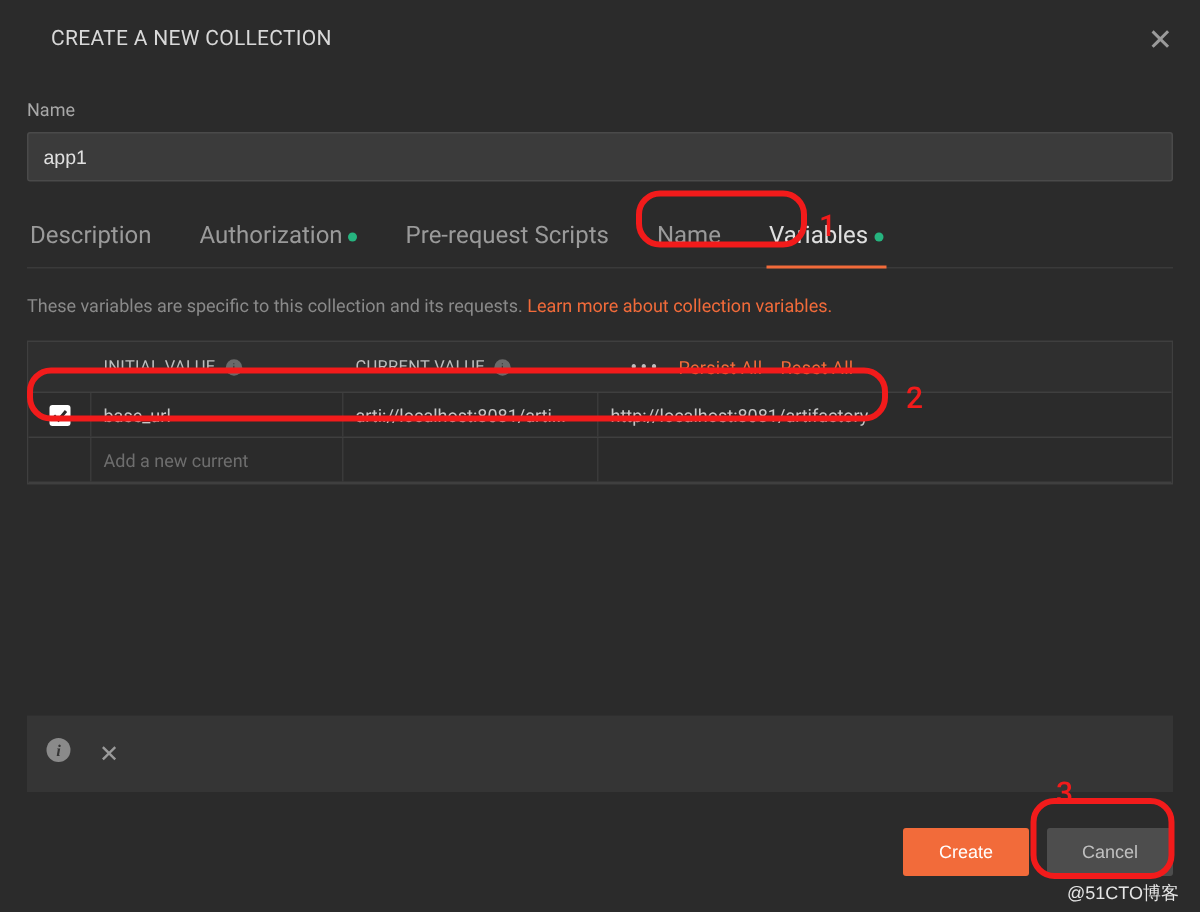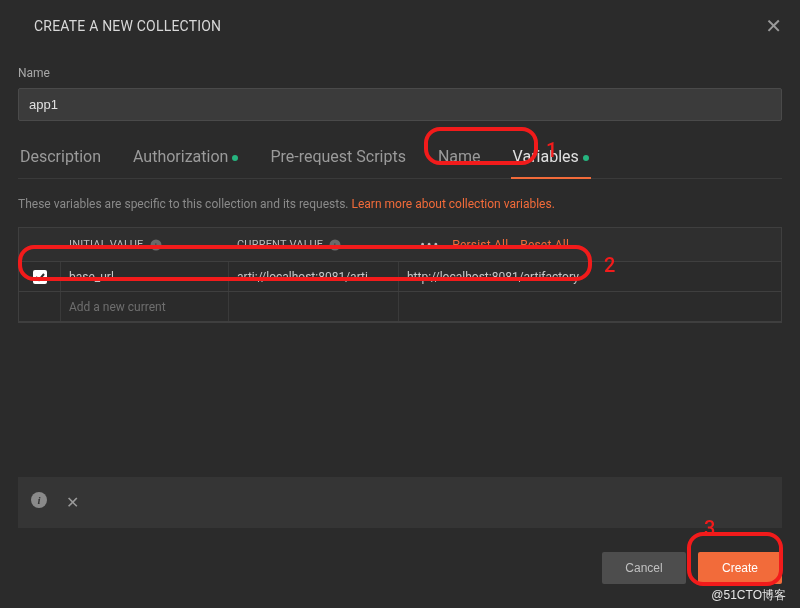--- a/index.html
+++ b/index.html
@@ -302,22 +302,22 @@
     <span class="info-lg">
       <svg width="18" height="18" viewBox="0 0 18 18">
           <circle cx="9" cy="9" r="8" fill="#8a8a8a"></circle>
           <text x="9" y="13" font-size="11" text-anchor="middle" fill="#353535" font-family="Georgia" font-style="italic" font-weight="bold">i</text>
         </svg>
     </span>
     <div class="banner-close">✕</div>
   </div>
 
   <div class="footer">
+    <button class="btn btn-create">Create</button>
     <button class="btn btn-cancel">Cancel</button>
-    <button class="btn btn-create">Create</button>
   </div>
 </div>
 
 <div class="anno" style="left:424px; top:127px; width:114px; height:38px;"></div>
 <div class="anno-label" style="left:546px; top:138px;">1</div>
 
 <div class="anno" style="left:18px; top:245px; width:574px; height:36px;"></div>
 <div class="anno-label" style="left:604px; top:253px;">2</div>
 
 <div class="anno" style="left:687px; top:532px; width:96px; height:54px;"></div>

